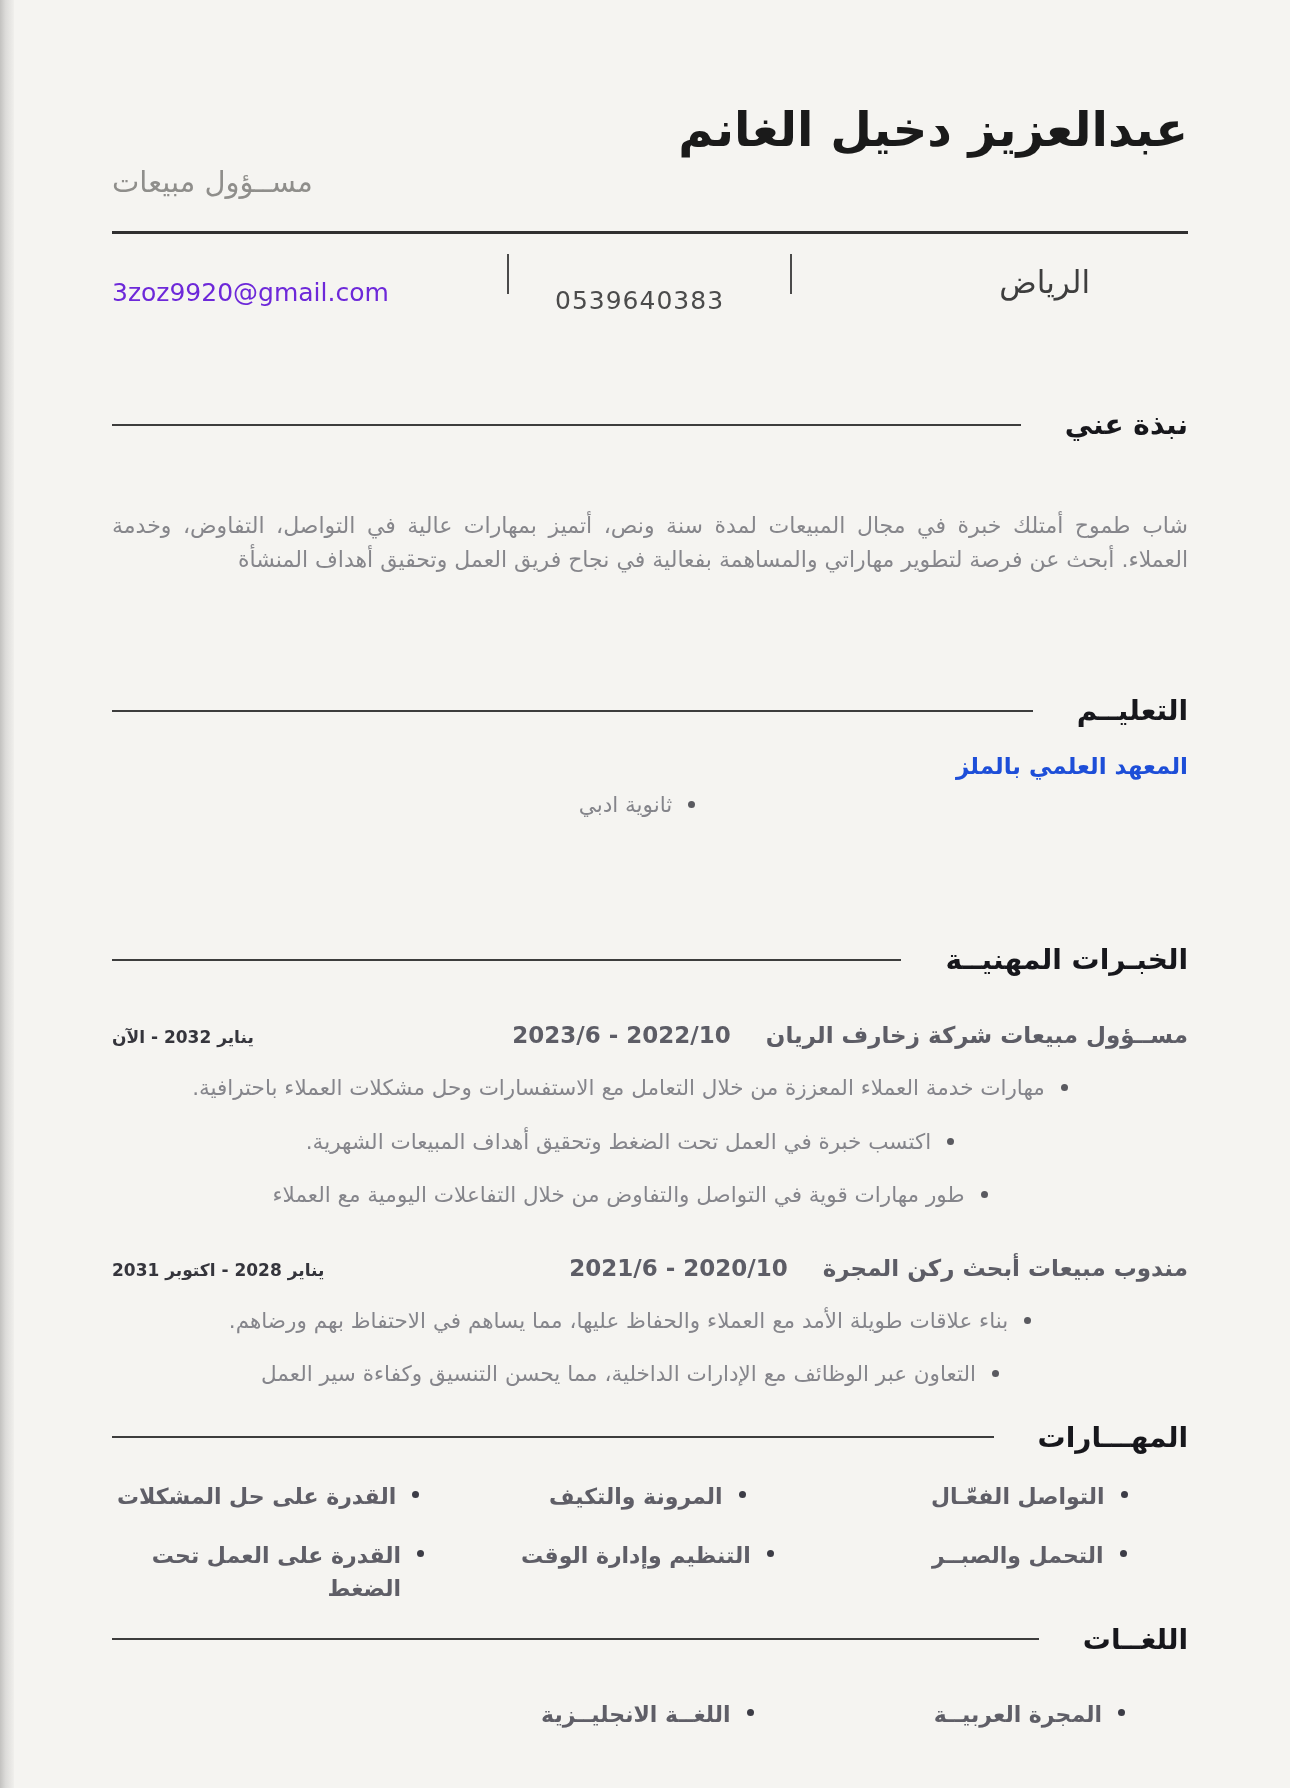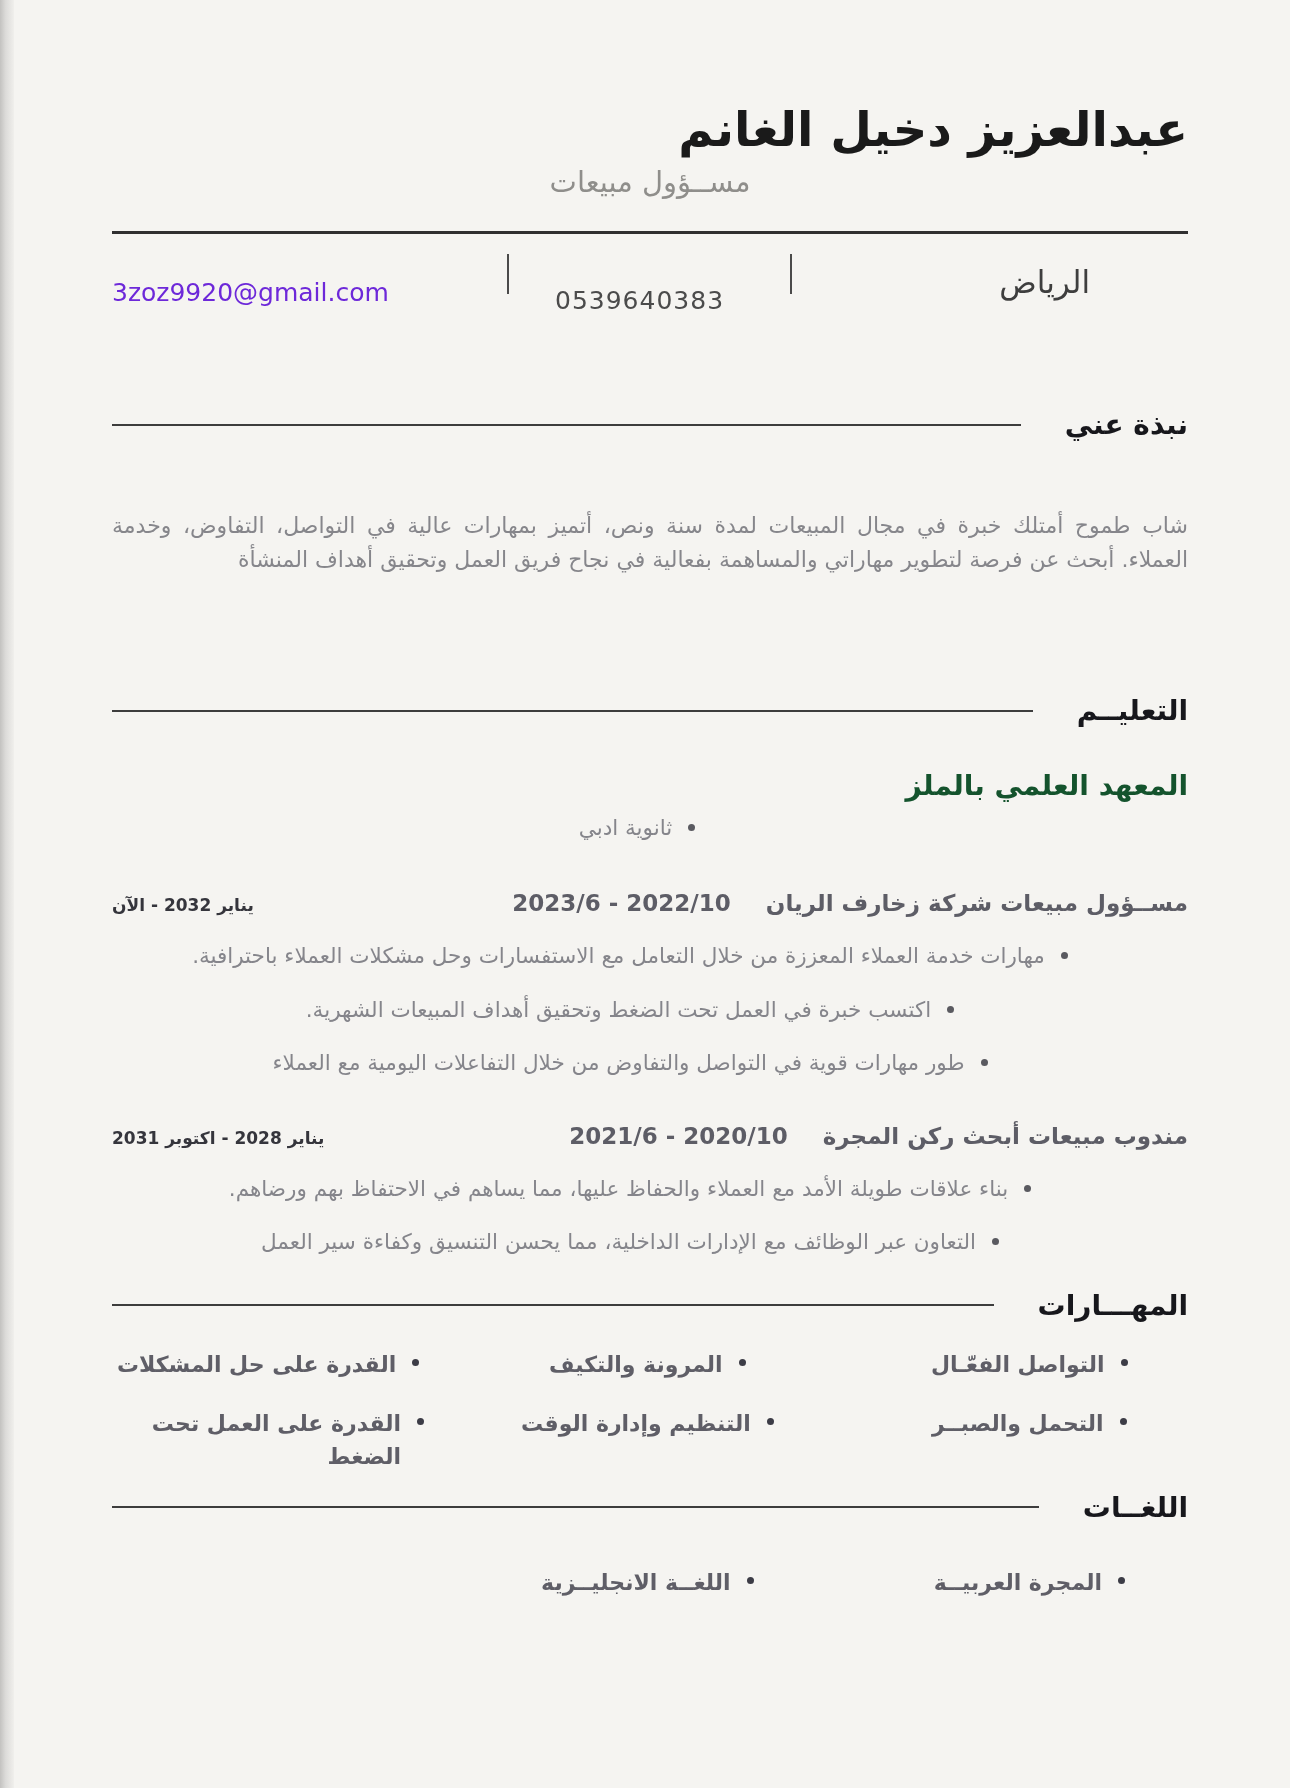--- a/index.html
+++ b/index.html
@@ -20,21 +20,21 @@
     direction:rtl;
   }
   
   .name{
     margin-top:102px;
     text-align:right;
     font-size:48px;font-weight:bold;color:#1a1a1a;
     line-height:1.15;
   }
   .subtitle{
-    margin-top:8px;text-align:center;
+    margin-top:8px;text-align:left;
     font-size:29px;color:#8f8e8b;
   }
   .top-rule{height:3px;background:#303030;margin-top:32px;}
   
   .contact{position:relative;height:78px;margin-top:18px;direction:ltr;}
   .contact .email{position:absolute;left:0;top:26px;font-size:25px;color:#6d28d9;direction:ltr;}
   .contact .phone{position:absolute;left:443px;top:34px;font-size:25px;color:#4b4b4b;letter-spacing:1px;}
   .contact .vdiv{position:absolute;top:2px;width:2px;height:40px;background:#4a4a4a;}
   .contact .vdiv.d1{left:395px;}
   .contact .vdiv.d2{left:678px;}
@@ -48,21 +48,21 @@
   .sec.exp{margin-top:122px;}
   .sec.skl{margin-top:30px;}
   .sec.lng{margin-top:18px;}
   
   .about-text{
     margin-top:68px;
     font-size:22px;color:#86868b;line-height:1.52;
     text-align:justify;text-align-last:right;
   }
   
-  .school{margin-top:42px;font-size:28px;font-weight:bold;color:#14532d;}
+  .school{margin-top:26px;font-size:23px;font-weight:bold;color:#1d4ed8;}
   .edu-list{margin-top:10px;padding-right:26px;}
   
   .brow{display:flex;align-items:flex-start;margin-bottom:21px;justify-content:center;}
   .brow .dot{flex:0 0 auto;width:7px;height:7px;border-radius:50%;background:#5a5a60;margin-top:12px;margin-left:16px;}
   .brow .btxt{font-size:21.5px;color:#85858b;line-height:1.5;}
   
   .job-head{display:flex;justify-content:space-between;align-items:baseline;}
   .job-head.j1{margin-top:46px;}
   .job-head.j2{margin-top:44px;}
   .job-title{font-size:23px;font-weight:bold;color:#5d5d66;}
@@ -111,20 +111,24 @@
   </div>
   <div class="school">المعهد العلمي بالملز</div>
   <div class="edu-list">
 
       <div class="brow">
         <span class="dot"></span>
         <span class="btxt">ثانوية ادبي</span>
       </div>
     </div>
 
+  <div class="sec exp">
+    <div class="t">الخبـرات المهنيــة</div>
+    <div class="line"></div>
+  </div>
 
   <div class="job-head j1">
     <div>
       <span class="job-title">مســؤول مبيعات شركة زخارف الريان</span>
       <span class="job-period">2022/10  -  2023/6</span>
     </div>
     <div class="job-dates">يناير 2032 - الآن</div>
   </div>
   <div class="job-bullets">
 

